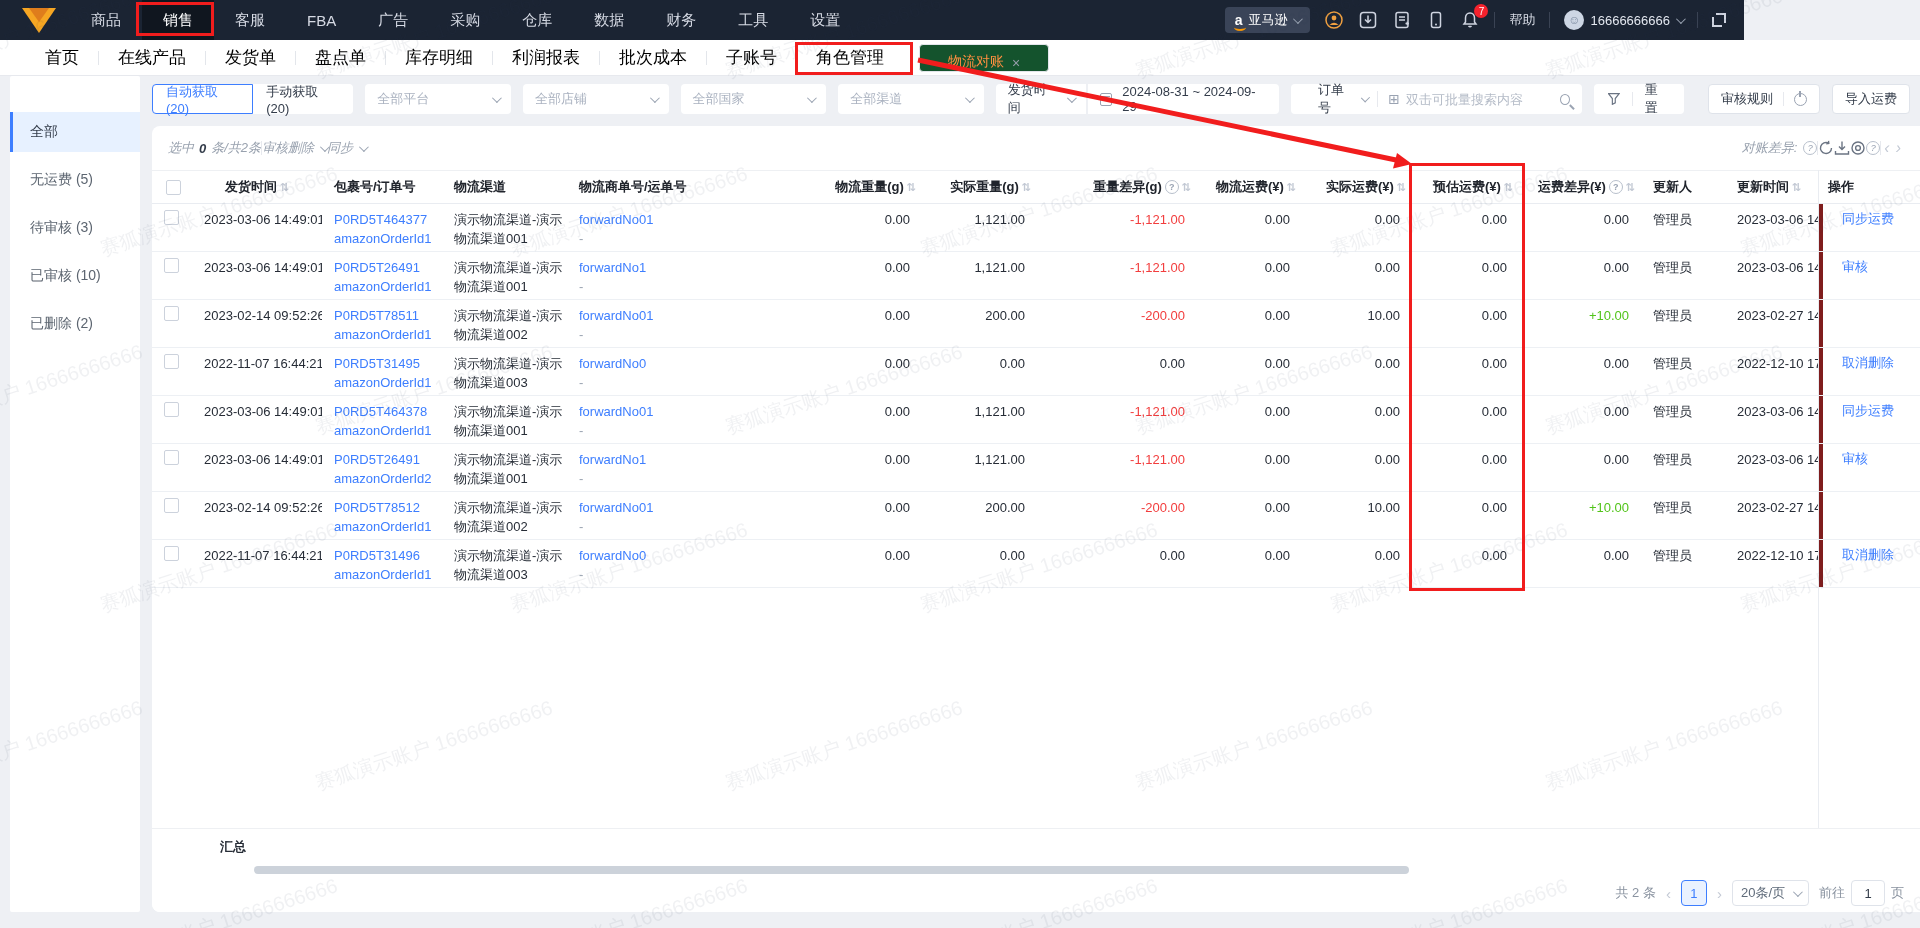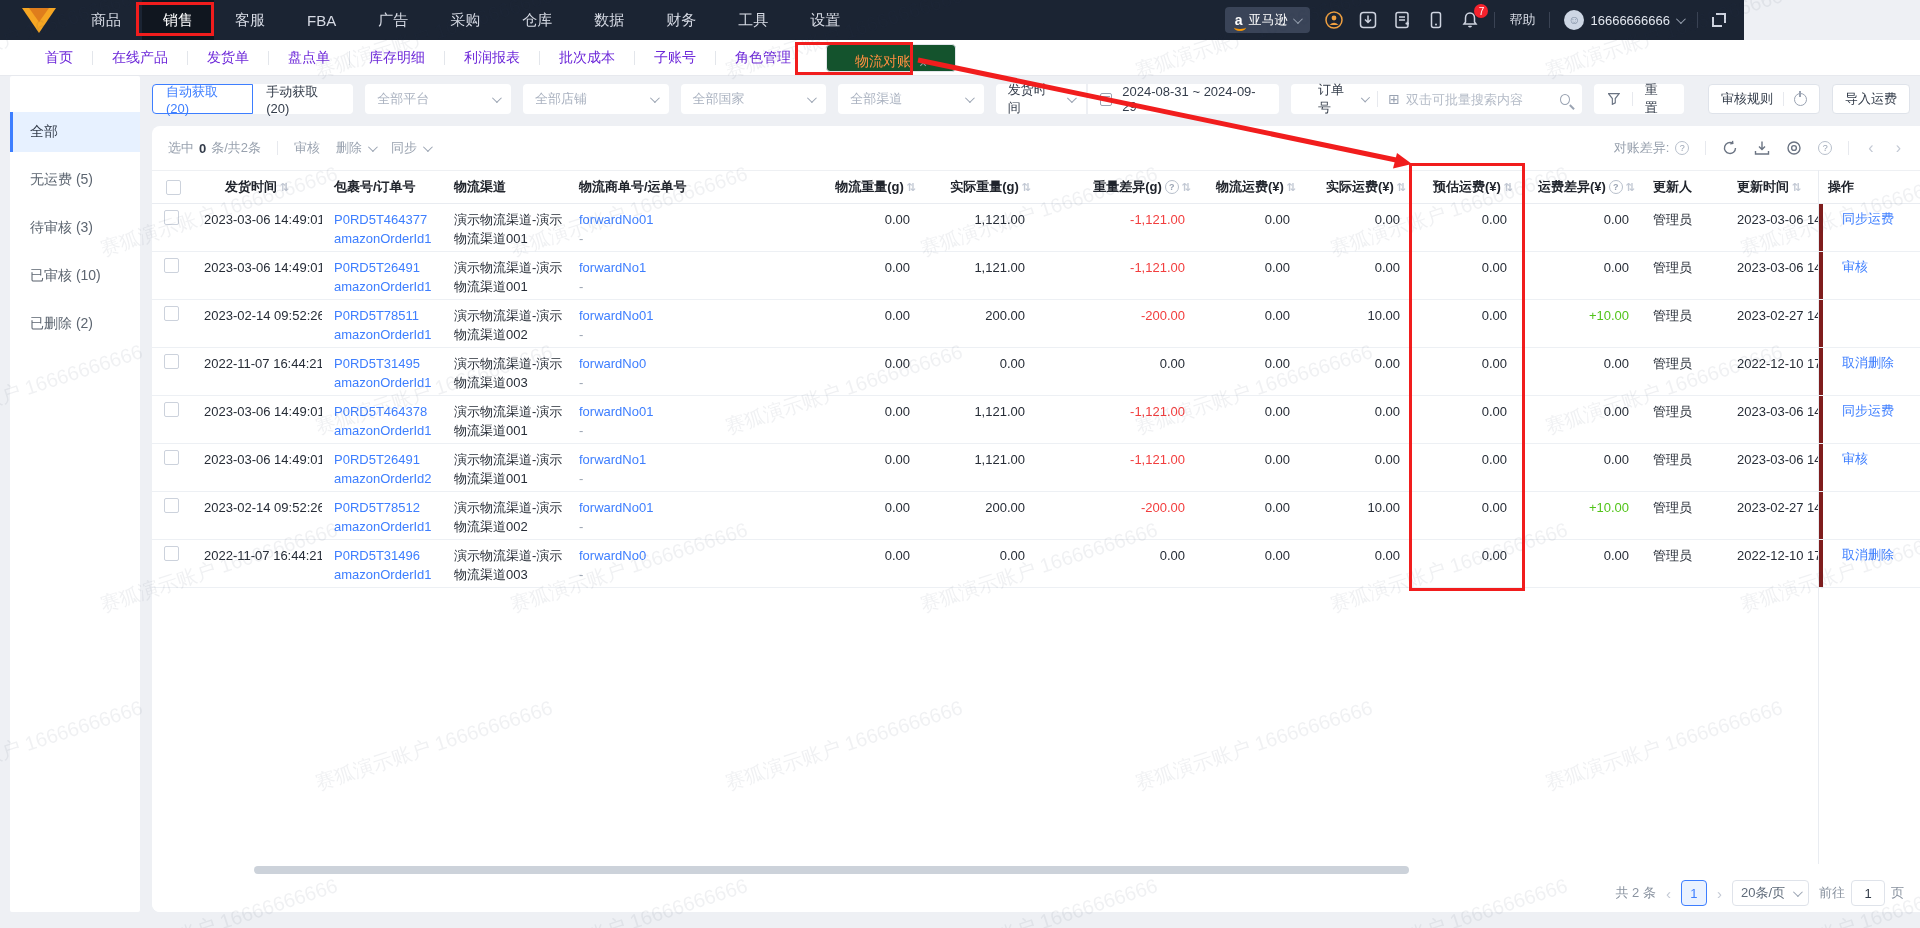--- a/index.html
+++ b/index.html
@@ -24,21 +24,21 @@
   .account { display:flex; align-items:center; gap:6px; color:#e3e7ef; font-size:13px; cursor:pointer; }
   .avatar { width:20px; height:20px; border-radius:50%; background:#cdd6e4; display:flex; align-items:center; justify-content:center; color:#7c8aa0; font-size:12px; }
   .chev { display:inline-block; width:7px; height:7px; border-right:1.5px solid #9aa3b2; border-bottom:1.5px solid #9aa3b2; transform:rotate(45deg) translateY(-2px); }
   .fs-icon { width:14px; height:14px; position:relative; }
   .fs-icon::before { content:""; position:absolute; right:0; top:0; width:8px; height:8px; border-top:2px solid #cfd4e0; border-right:2px solid #cfd4e0; }
   .fs-icon::after { content:""; position:absolute; left:0; bottom:0; width:8px; height:8px; border-bottom:2px solid #cfd4e0; border-left:2px solid #cfd4e0; }
 
   
   .subnav { position:absolute; left:0; top:40px; width:1920px; height:36px; background:#fff; border-bottom:1px solid #e7e9ee; display:flex; align-items:center; z-index:9; }
   .subnav-items { display:flex; align-items:center; margin-left:26px; }
-  .sn-item { padding:0 19px; font-size:14px; color:#6d28d9; cursor:pointer; white-space:nowrap; }
+  .sn-item { padding:0 19px; font-size:17px; color:#000000; cursor:pointer; white-space:nowrap; }
   .sn-sep { width:1px; height:14px; background:#e3e6eb; }
   .page-tab { margin-left:16px; height:28px; background:#14532d; border:1px solid #e3e6eb; border-radius:4px; display:flex; align-items:flex-end; gap:8px; padding:0 28px; cursor:pointer; }
   .page-tab .tab-lbl { color:#ff8f40; font-size:14px; }
   .page-tab .tab-x { color:#969daa; font-size:14px; cursor:pointer; }
 
   
   .sidebar { position:absolute; left:10px; top:76px; width:130px; bottom:16px; background:#fff; border-radius:2px; z-index:2; padding-top:12px; }
   .sb-item { height:40px; margin-bottom:8px; display:flex; align-items:center; padding-left:20px; font-size:14px; color:#5c6570; cursor:pointer; position:relative; }
   .sb-item.active { background:#e7f1ff; color:#333c4a;margin-top:24px; }
   .sb-item.active::before { content:""; position:absolute; left:0; top:0; width:3px; height:100%; background:#3d7eff; }
@@ -68,21 +68,21 @@
   .funnel { width:12px; height:12px; }
   .reset-lbl { cursor:pointer; color:#333c4a; }
   .spacer { flex:1; }
   .fbtn { border:1px solid #dfe3ea; background:#fff; border-radius:4px; height:30px; display:flex; align-items:center; padding:0 12px; gap:10px; font-size:13px; color:#333c4a; cursor:pointer; white-space:nowrap; }
   .pwr { width:13px; height:13px; border:1.5px solid #9aa3b2; border-radius:50%; position:relative; }
   .pwr::before { content:""; position:absolute; left:4.5px; top:-3px; width:1.5px; height:6px; background:#9aa3b2; }
   .vsep-l { width:1px; height:14px; background:#e7e9ee; }
 
   
   .card { position:absolute; left:152px; top:126px; right:0; bottom:16px; background:#fff; border-radius:8px 0 0 8px; z-index:1; overflow:hidden; }
-  .ctoolbar { height:44px; display:flex; align-items:center; padding:8px 16px; gap:16px; font-size:13px; }
+  .ctoolbar { height:44px; display:flex; align-items:center; padding:8px 16px; font-size:13px;font-style:italic; }
   .sel-txt { color:#98a1ae; display:flex; gap:5px; align-items:center; }
   .sel-txt b { color:#333c4a; }
   .tb-div { width:1px; height:14px; background:#e7e9ee; }
   .act-link { color:#9aa3b0; cursor:pointer; display:flex; align-items:center; gap:6px; }
   .diff-lbl { color:#98a1ae; display:flex; align-items:center; gap:6px;justify-content:flex-end; }
   .qi { width:14px; height:14px; border:1px solid #b8c0cc; border-radius:50%; color:#98a2b2; font-size:9px; display:inline-flex; align-items:center; justify-content:center; }
   .ico-btn { color:#6b7483; cursor:pointer; display:flex; align-items:center; }
   .pg-arrow { color:#c3c9d4; font-size:16px; cursor:pointer; padding:0 3px; }
 
   
@@ -594,20 +594,23 @@
       <div class="td" style="padding-left:6px;">2022-12-10 17:</div>
       <div class="td action">
           <a>取消删除</a>
         </div>
     </div>
 
   </div>
 
   <div class="col-divider"></div>
 
+  <div class="summary-row">
+    <span>汇总</span>
+  </div>
 
   <div class="hscroll">
     <div class="hthumb"></div>
   </div>
 
   <div class="pager">
     <span>共 2 条</span>
     <span class="pg-nav">‹</span>
     <span class="pg-cur">1</span>
     <span class="pg-nav">›</span>

